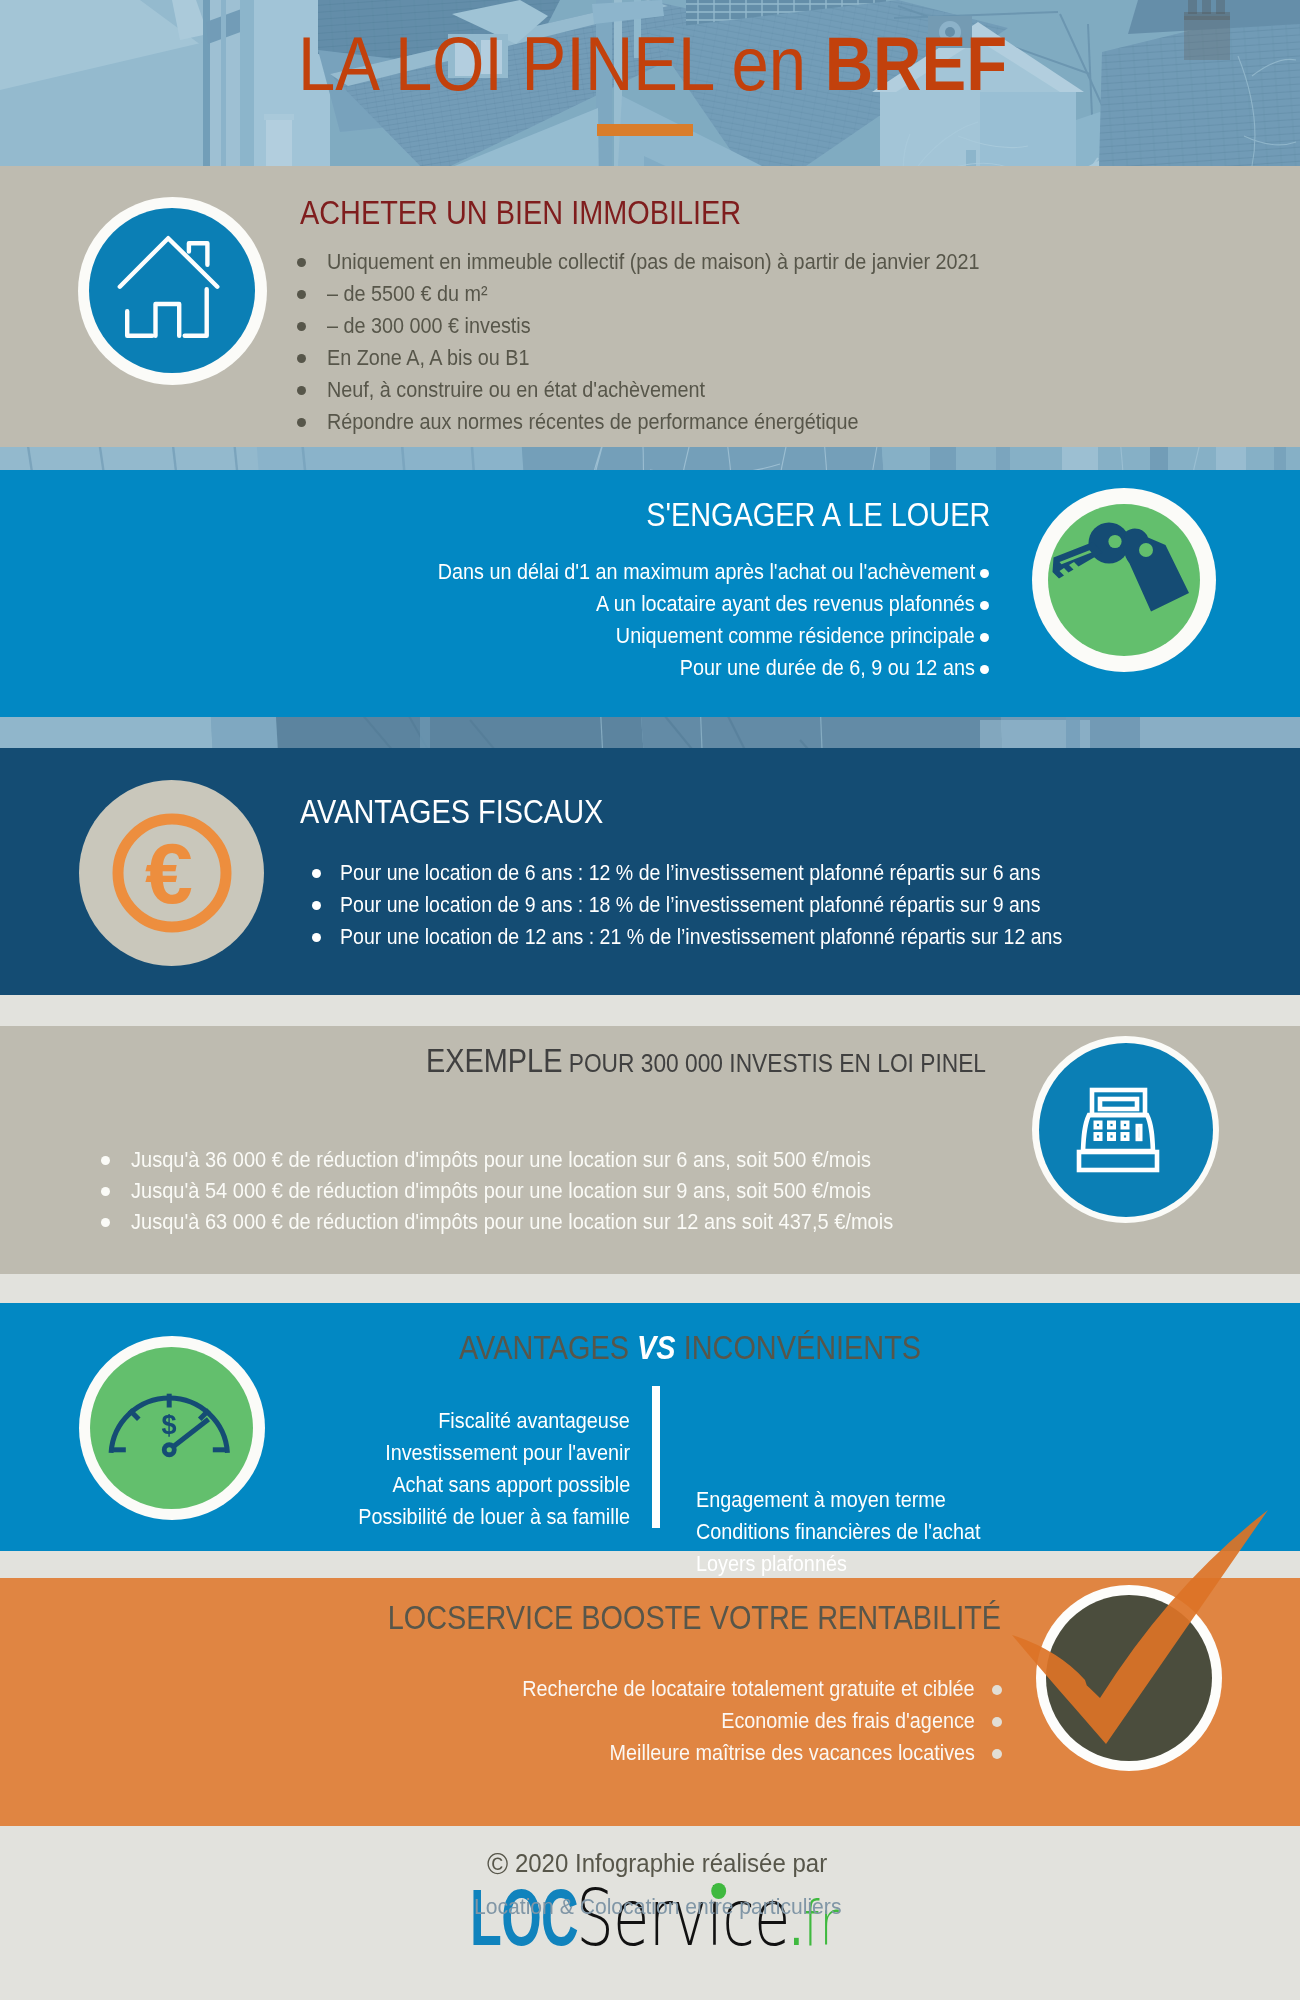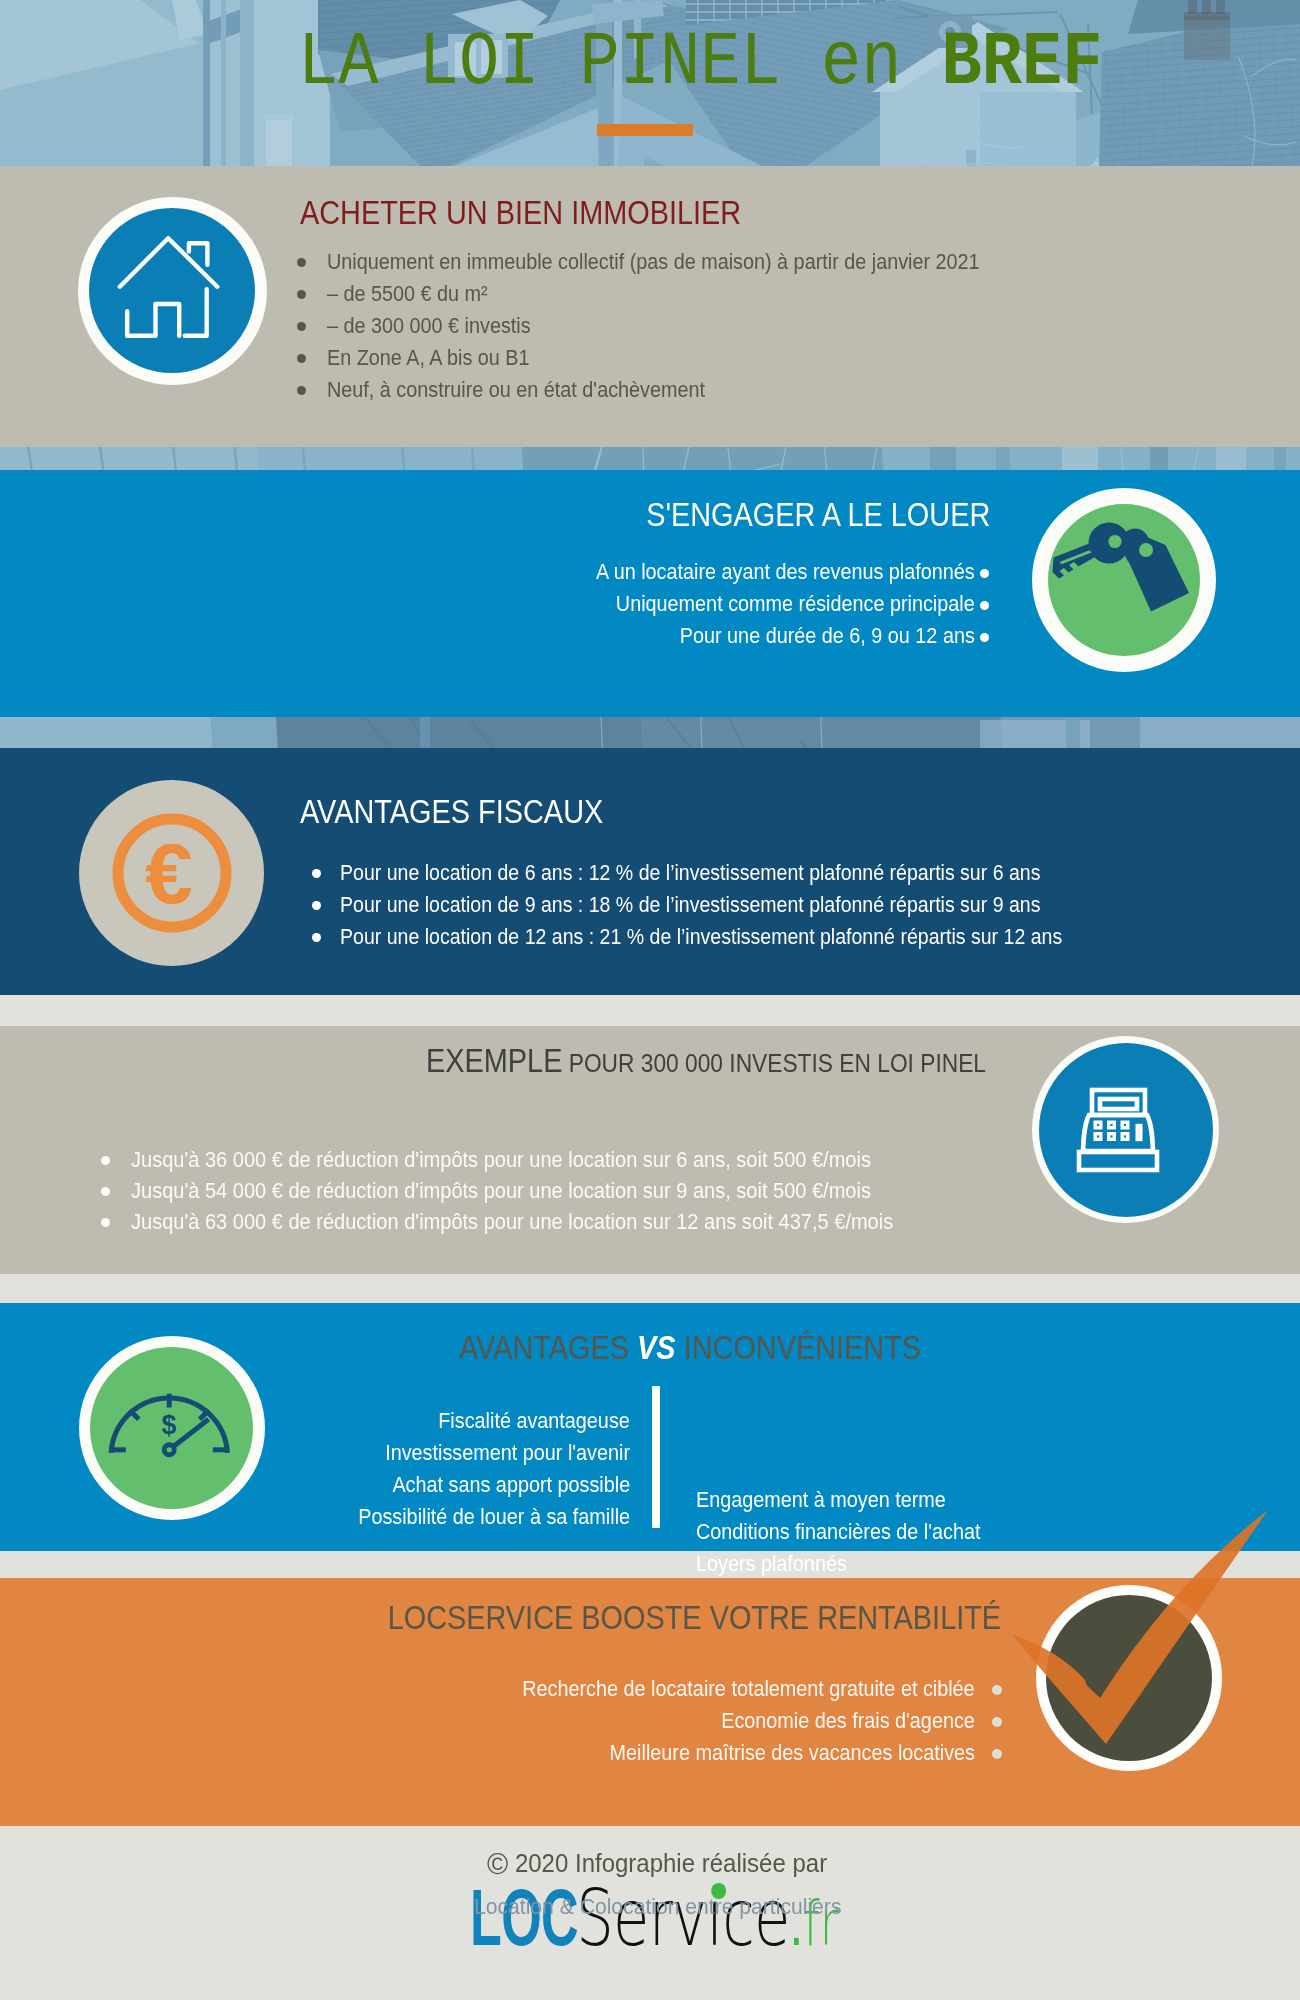--- a/index.html
+++ b/index.html
@@ -8,22 +8,22 @@
 
   .photo{position:absolute;left:0;top:0;width:1300px;height:995px;overflow:hidden;}
   .photo svg{display:block;}
 
   .band{position:absolute;left:0;width:1300px;}
   .b-grey{background:#bebbb0;}
   .b-blue{background:#0288c3;}
   .b-navy{background:#144c73;}
   .b-orange{background:#e08542;}
 
-  .hdr-title{position:absolute;left:298px;top:20px;color:#4d7c0f;white-space:nowrap;
-    font-size:76px;font-weight:400;line-height:normal;font-family:Liberation Mono, monospace;}
+  .hdr-title{position:absolute;left:298px;top:20px;color:#c2410c;white-space:nowrap;
+    font-size:76px;font-weight:400;line-height:normal;}
   .hdr-title .t{display:inline-block;transform:scaleX(0.882);transform-origin:left;}
   .hdr-rule{position:absolute;left:597px;top:124px;width:96px;height:12px;background:#d97d2b;}
 
   .circle{position:absolute;border-radius:50%;box-sizing:border-box;}
 
   
   .sec-title{position:absolute;font-weight:400;white-space:nowrap;font-size:33px;}
   .sec-title .t{display:inline-block;transform:scaleX(0.875);transform-origin:center;}
   .sec-title.lft .t{transform-origin:left;}
   .sec-title.rgt .t{transform-origin:right;}
@@ -319,20 +319,21 @@
       </g>
     </svg>
   </div>
   <div class="sec-title lft" style="left:300px;top:194px;color:#7f1d1d;"><span class="t">ACHETER UN BIEN IMMOBILIER</span></div>
   <ul class="bullets" style="left:289px;top:238px;color:#57564a;line-height:32px;">
     <li><span class="dot" style="left:0;top:12px;width:9px;height:9px;background:#57564a;"></span><span class="sx" style="margin-left:30px;">Uniquement en immeuble collectif (pas de maison) à partir de janvier 2021</span></li>
     <li><span class="dot" style="left:0;top:12px;width:9px;height:9px;background:#57564a;"></span><span class="sx" style="margin-left:30px;">– de 5500 € du m²</span></li>
     <li><span class="dot" style="left:0;top:12px;width:9px;height:9px;background:#57564a;"></span><span class="sx" style="margin-left:30px;">– de 300 000 € investis</span></li>
     <li><span class="dot" style="left:0;top:12px;width:9px;height:9px;background:#57564a;"></span><span class="sx" style="margin-left:30px;">En Zone A, A bis ou B1</span></li>
     <li><span class="dot" style="left:0;top:12px;width:9px;height:9px;background:#57564a;"></span><span class="sx" style="margin-left:30px;">Neuf, à construire ou en état d'achèvement</span></li>
+    <li><span class="dot" style="left:0;top:12px;width:9px;height:9px;background:#57564a;"></span><span class="sx" style="margin-left:30px;">Répondre aux normes récentes de performance énergétique</span></li>
   </ul>
 
   <div class="band b-blue" style="top:470px;height:247px;"></div>
   <div class="circle" style="left:1032px;top:488px;width:184px;height:184px;background:#fbfbf8;"></div>
   <div class="circle" style="left:1048px;top:504px;width:152px;height:152px;background:#63bf6d;overflow:hidden;">
     <svg width="152" height="152" viewBox="0 0 152 152">
 
       <g>
         <circle cx="61" cy="39" r="20.5" fill="#154c74"></circle>
         <path fill="#154c74" d="M5.5 53.5 L45 38 L54.5 48.5 L30.5 62.5 L26 58 L21 61 L25.5 65.5
@@ -343,20 +344,21 @@
 
       <g>
         <path fill="#154c74" d="M77.5 28 q6 -5 13.5 -3 q6.5 2 9 8.5 L117.5 41 L141 89 L103 107.5
                  L81.5 59.5 q-5 -6.5 -5.8 -14.2 q-0.7 -9 1.8 -17.3 z"></path>
         <circle cx="98" cy="46" r="7" fill="#63bf6d"></circle>
       </g>
     </svg>
   </div>
   <div class="sec-title rgt" style="left:0;top:496px;width:990px;text-align:right;color:#ffffff;"><span class="t">S'ENGAGER A LE LOUER</span></div>
   <ul class="bullets" style="left:0;top:548px;width:981px;color:#ffffff;line-height:32px;text-align:right;">
+    <li><span class="sxr">Dans un délai d'1 an maximum après l'achat ou l'achèvement</span><span class="dotin" style="margin-left:5px;width:9px;height:9px;background:#fff;"></span></li>
     <li><span class="sxr">A un locataire ayant des revenus plafonnés</span><span class="dotin" style="margin-left:5px;width:9px;height:9px;background:#fff;"></span></li>
     <li><span class="sxr">Uniquement comme résidence principale</span><span class="dotin" style="margin-left:5px;width:9px;height:9px;background:#fff;"></span></li>
     <li><span class="sxr">Pour une durée de 6, 9 ou 12 ans</span><span class="dotin" style="margin-left:5px;width:9px;height:9px;background:#fff;"></span></li>
   </ul>
 
   <div class="band b-navy" style="top:748px;height:247px;"></div>
   <div class="circle" style="left:79px;top:780px;width:185px;height:186px;background:#c9c7bb;">
     <svg width="186" height="186" viewBox="0 0 186 186">
       <circle cx="93" cy="93" r="54" fill="none" stroke="#ed8e3e" stroke-width="11"></circle>
       <text x="90" y="123" font-family="'Liberation Sans',sans-serif" font-size="86" font-weight="700" fill="#ed8e3e" text-anchor="middle">€</text>

